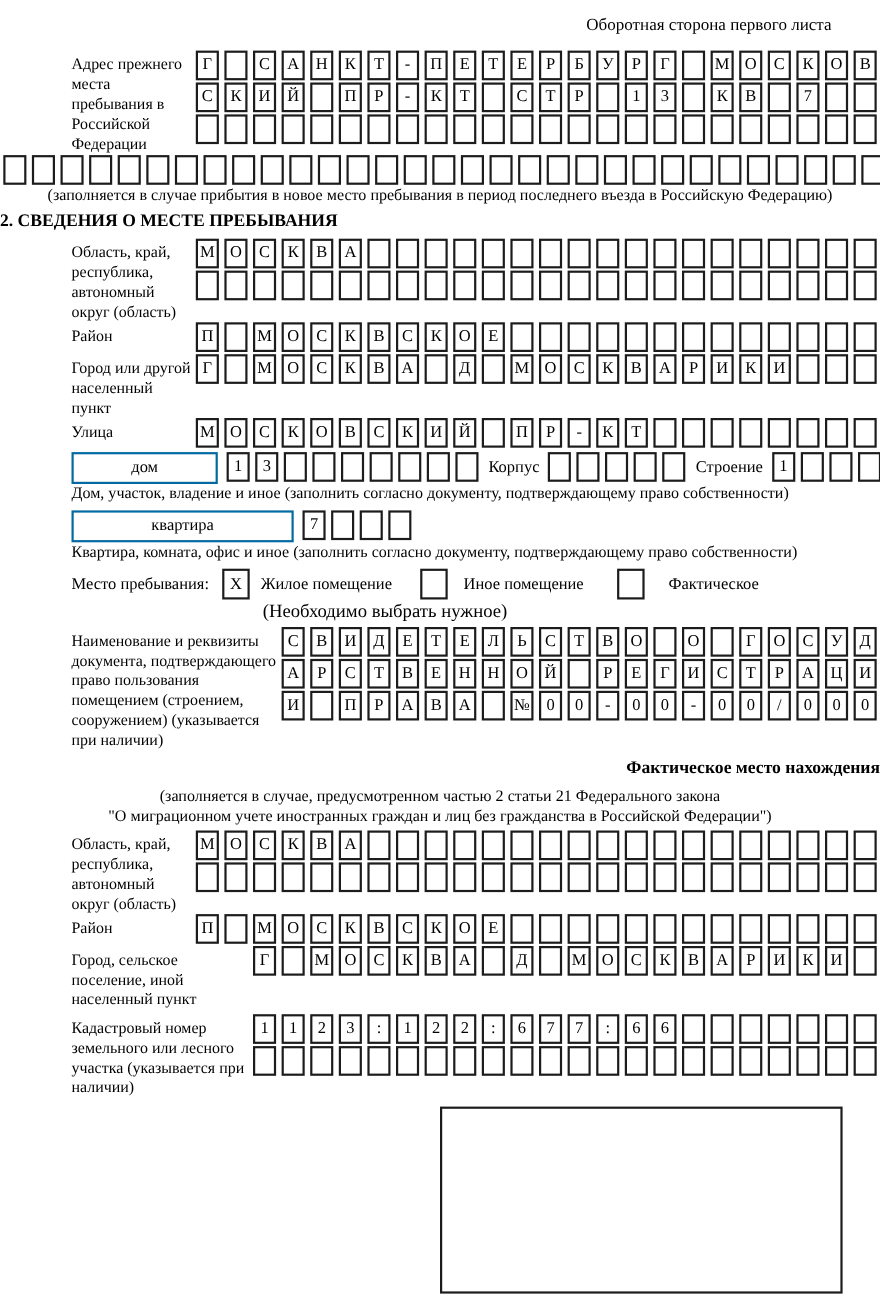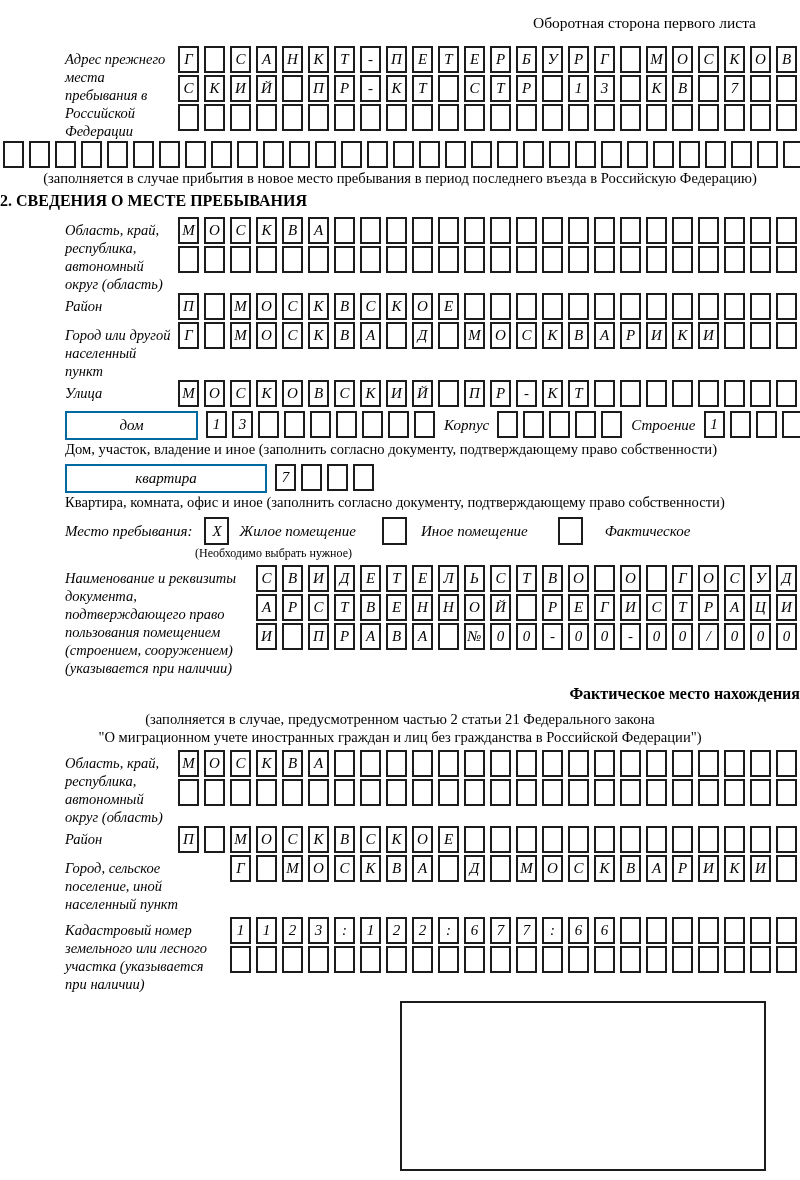--- a/index.html
+++ b/index.html
@@ -3,21 +3,21 @@
 <meta charset="utf-8">
 <style>
   * { box-sizing: border-box; margin: 0; padding: 0; }
   html,body { background:#ffffff; }
   .page {
     width: 800px; height: 1180px; background:#fff; color:#000;
     font-family: "Liberation Serif", serif; overflow: hidden;
     padding-top: 14px; position: relative;
   }
   .right-note { text-align: right; padding-right: 44px; font-size: 15.5px; margin-bottom: 14px; }
-  .fblock { display: flex; align-items: flex-start; margin-left: 65px; font-style: italic; }
+  .fblock { display: flex; align-items: flex-start; margin-left: 65px; }
   .flabel { flex: 0 0 auto; font-size: 14.5px; line-height: 18px; padding: 4px 4px 0 0; }
   .rows { flex: 0 0 auto; }
   .cells { display: flex; margin-bottom: 2px; }
   .cell {
     flex: 0 0 auto; width: 21px; height: 27px; border: 2px solid #1c1c1c;
     margin-right: 5px; display: flex; align-items: center; justify-content: center;
     font-size: 15px;
   }
   .fullrow { margin-left: 3px; margin-top: 1px; }
   .center-note { text-align: center; font-size: 14.6px; margin: 1px 0 5px; }
@@ -27,21 +27,21 @@
     display: flex; align-items: center; justify-content: center;
     font-size: 15px; margin-right: 8px;
   }
   .inline-label { font-size: 15px; line-height: 29px; margin: 0 8px 0 4px; }
   .caption { font-size: 14.6px; margin: 1px 0 6px 65px; }
   .stay-row { align-items: center; margin-top: 2px; font-size: 15px; }
   .checkbox {
     flex: 0 0 auto; width: 25px; height: 28px; border: 2px solid #1c1c1c;
     display: flex; align-items: center; justify-content: center; font-size: 15px;
   }
-  .stay-note { margin: 1px 0 4px 195px; width: 310px; text-align: left; font-size: 12px; }
+  .stay-note { margin: 1px 0 4px 195px; width: 310px; text-align: center; font-size: 17px; }
   .doc-block { margin-top: 4px; }
   .mid-title { text-align: right; font-weight: bold; font-size: 16px; margin: 8px 0 7px; }
   .law-note { text-align: center; font-size: 14.6px; line-height: 18px; }
   .law-note2 { text-align: center; font-size: 14.6px; line-height: 18px; margin-bottom: 4px; }
   .stamp-box {
     margin: 8px 0 5px 400px; width: 366px; height: 170px;
     border: 2px solid #1c1c1c; background:#fff;
   }
   .stamp-caption {
     margin-left: 388px; width: 392px; text-align: center;

